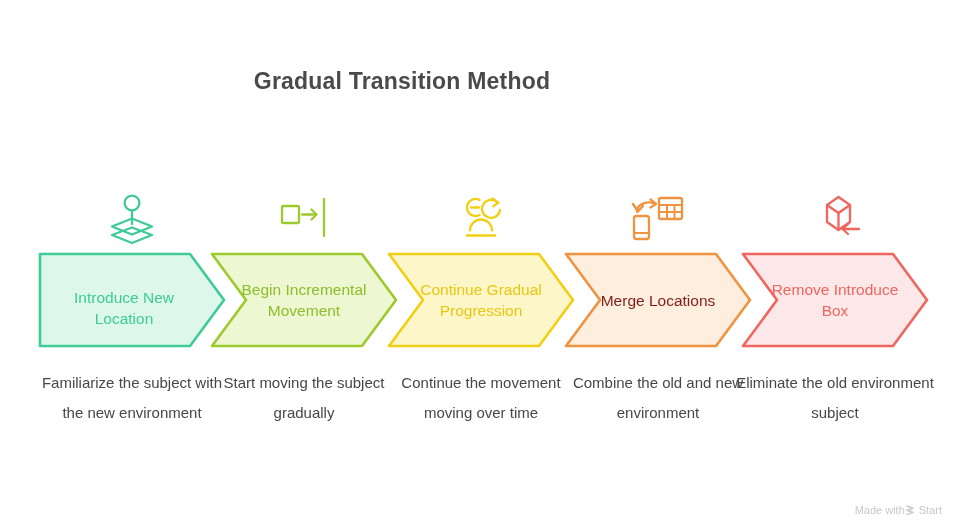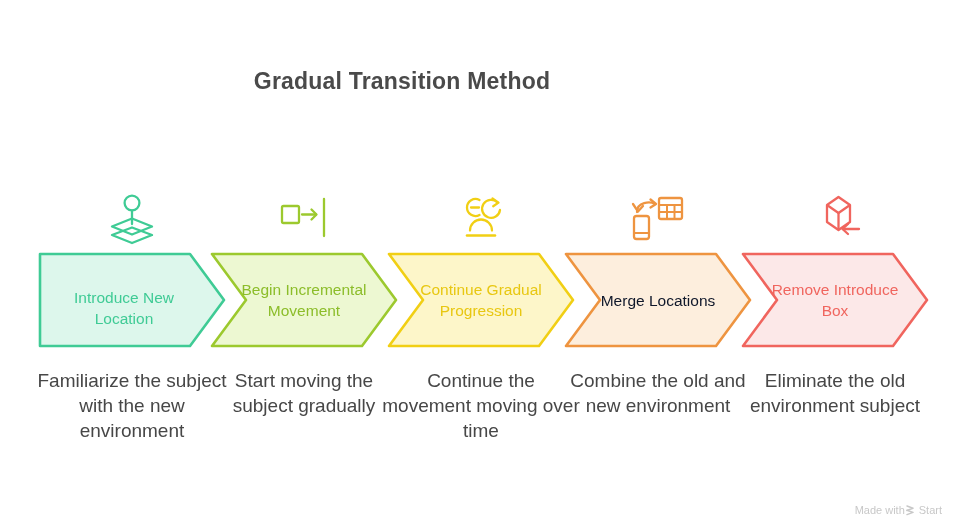--- a/index.html
+++ b/index.html
@@ -96,22 +96,22 @@
   }
   .step.s0 .chev-label { padding: 16px 30px 0 14px; }
 
   
   .caption {
     position: absolute;
     top: 178px;
     left: -6px;
     width: 200px;
     text-align: center;
-    font-size: 19px;
-    line-height: 25px;
+    font-size: 15px;
+    line-height: 30px;
     color: #474747;
   }
 
   
   .watermark {
     position: absolute;
     right: 18px;
     bottom: 12px;
     display: flex;
     align-items: center;
@@ -197,21 +197,21 @@
         <line x1="29" y1="11" x2="52" y2="11" stroke="#ee9440" stroke-width="2"></line>
         <line x1="29" y1="18" x2="52" y2="18" stroke="#ee9440" stroke-width="2"></line>
         <line x1="37" y1="11" x2="37" y2="25" stroke="#ee9440" stroke-width="2"></line>
         <line x1="44.5" y1="11" x2="44.5" y2="25" stroke="#ee9440" stroke-width="2"></line>
       </svg>
     </div>
     <div class="chev">
       <svg viewBox="0 0 188 96" preserveAspectRatio="none">
         <path d="M2 2 L152 2 L186 48 L152 94 L2 94 L36 48 Z" fill="#fdeedd" stroke="#ee9440" stroke-width="2.6" stroke-linejoin="round"></path>
       </svg>
-      <div class="chev-label" style="color:#0f172a">Merge Locations</div>
+      <div class="chev-label" style="color:#7f1d1d">Merge Locations</div>
     </div>
     <div class="caption">Combine the old and new environment</div>
   </div>
 
   <div class="step s4">
     <div class="icon-wrap">
       <svg width="56" height="50" viewBox="0 0 56 50" fill="none">
         <path d="M20 11 L31.5 3 L43 11 L43 28 L31.5 36 L20 28 Z" stroke="#f0655e" stroke-width="2.3" stroke-linejoin="round" fill="none"></path>
         <path d="M20 11 L31.5 19 L43 11" stroke="#f0655e" stroke-width="2.3" stroke-linejoin="round" fill="none"></path>
         <line x1="31.5" y1="19" x2="31.5" y2="36" stroke="#f0655e" stroke-width="2.3"></line>

